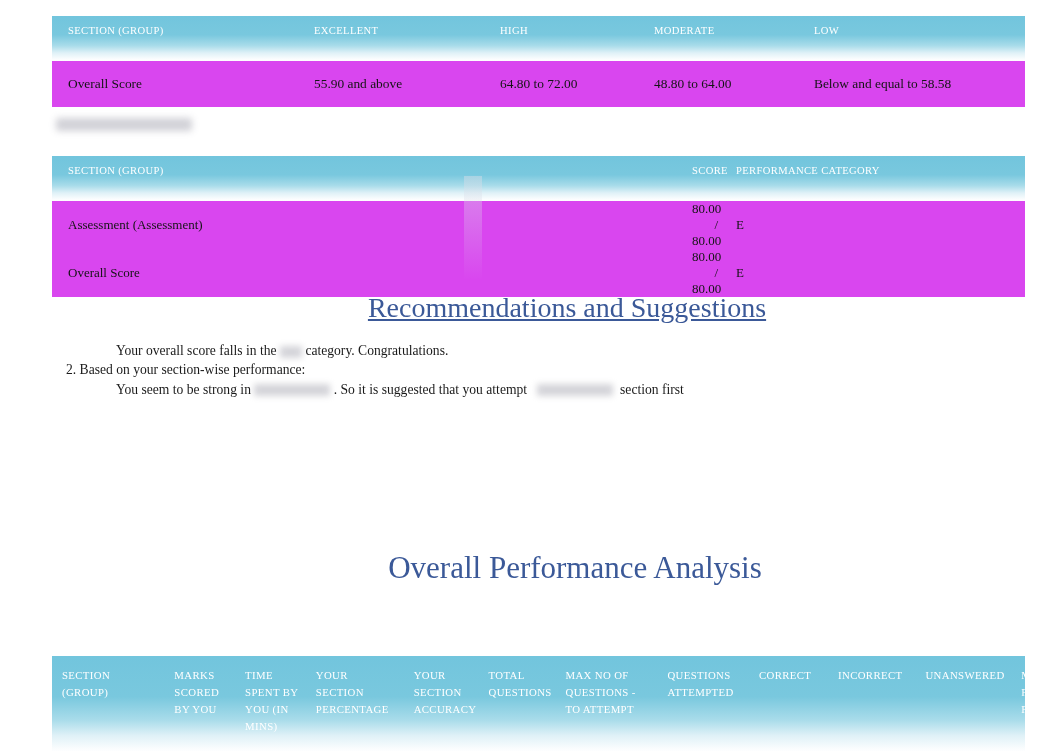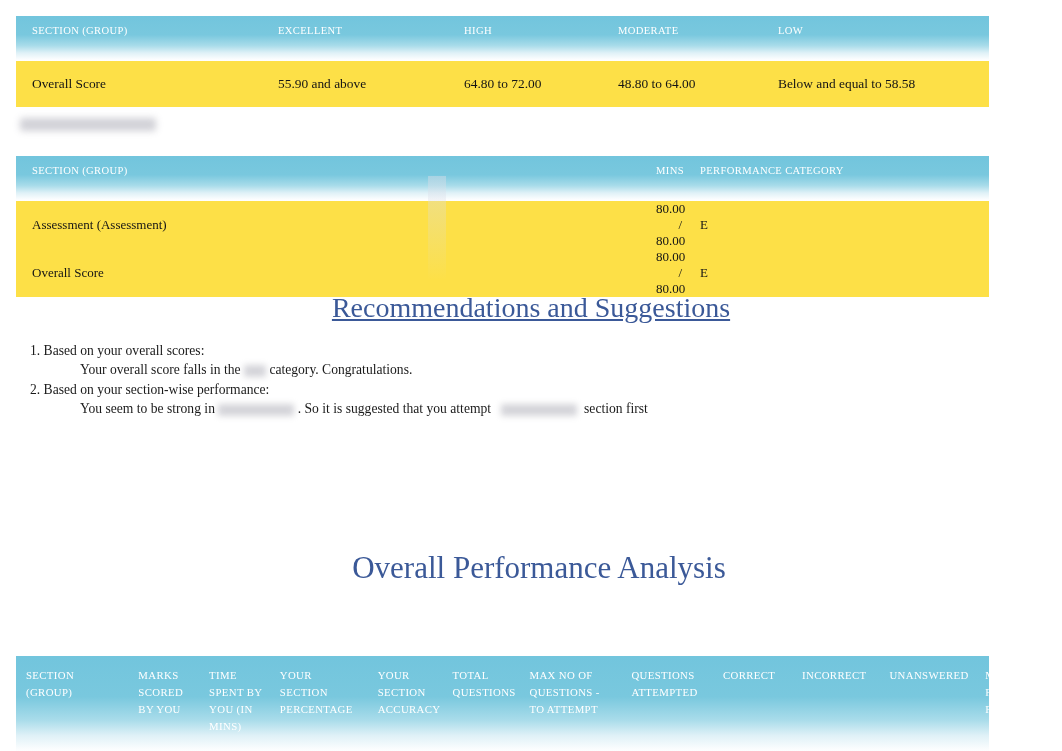--- a/index.html
+++ b/index.html
@@ -15,20 +15,21 @@
     color: #1a1a1a;
     position: relative;
   }
 
   .page {
     position: absolute;
     inset: 0;
     width: 989px;
     height: 751px;
     overflow: hidden;
+    margin-left: 36px;
   }
 
   
   .tbl {
     position: absolute;
     border-collapse: collapse;
     table-layout: fixed;
     font-size: 13.3px;
   }
   .tbl .hdr-row th {
@@ -44,21 +45,21 @@
     font-size: 10.6px;
     letter-spacing: .35px;
     text-align: left;
     vertical-align: top;
     padding: 9px 0 22px 0;
     line-height: 11.6px;
     border: none;
     white-space: pre-line;
   }
   .tbl td {
-    background: #fde047;
+    background: #d946ef;
     border: none;
     vertical-align: middle;
     color: #141414;
   }
 
   
   #bands-table {
     left: 16px;
     top: 16px;
     width: 1030px;
@@ -233,21 +234,21 @@
 
   <table class="tbl" id="scores-table">
     <colgroup>
       <col style="width:640px">
         <col style="width:36px">
         <col style="width:354px">
     </colgroup>
     <thead>
       <tr class="hdr-row">
         <th class="c0">SECTION (GROUP)</th>
-        <th class="c1">MINS</th>
+        <th class="c1">SCORE</th>
         <th class="c2">PERFORMANCE CATEGORY</th>
       </tr>
     </thead>
     <tbody>
       <tr>
         <td class="c0">Assessment (Assessment)</td>
         <td class="c1">80.00 / 80.00</td>
         <td class="c2">E</td>
       </tr>
       <tr>
@@ -256,21 +257,20 @@
         <td class="c2">E</td>
       </tr>
     </tbody>
   </table>
   <div class="ghost-col"></div>
 
   <h2 class="section-title" id="rec-title">Recommendations and Suggestions</h2>
 
   <ul id="rec-list">
     <li>
-      <span class="rec-head"><span>1.</span>&nbsp;<span>Based on your overall scores:</span></span>
       <span class="rec-sub"><span>Your overall score falls in the</span>&nbsp;<span class="redact" style="width:22px;height:12px"></span>&nbsp;<span>category. Congratulations.</span></span>
     </li>
     <li>
       <span class="rec-head"><span>2.</span>&nbsp;<span>Based on your section-wise performance:</span></span>
       <span class="rec-sub"><span>You seem to be strong in</span>&nbsp;<span class="redact" style="width:76px;height:12px"></span>&nbsp;<span>. So it is suggested that you attempt</span>&nbsp;&nbsp;&nbsp;<span class="redact" style="width:76px;height:12px"></span>&nbsp;&nbsp;<span>section first</span></span>
     </li>
   </ul>
 
   <h2 class="section-title" id="opa-title">Overall Performance Analysis</h2>
 

